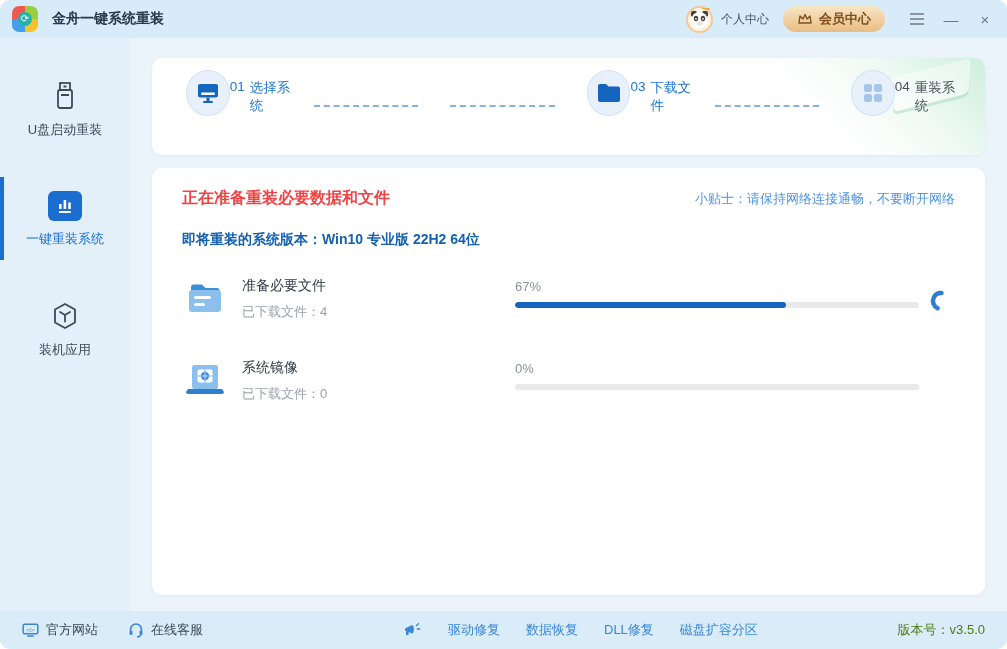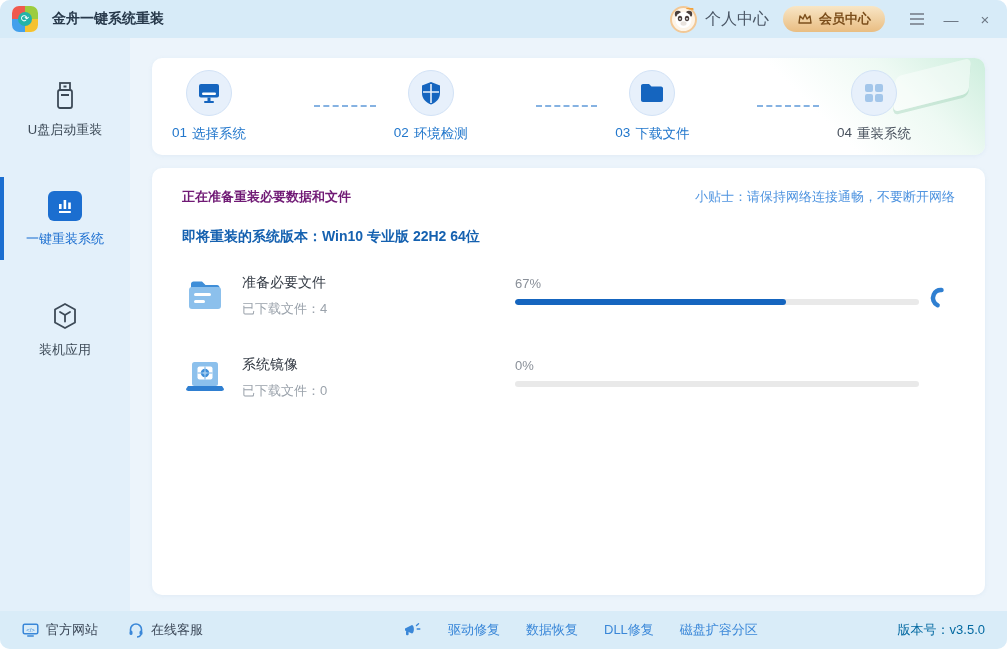--- a/index.html
+++ b/index.html
@@ -7,21 +7,21 @@
   .app { width:1007px; height:649px; border-radius:10px; overflow:hidden; display:flex; flex-direction:column; background:#ecf4fb; }
 
   
   .titlebar { height:38px; flex:0 0 38px; background:#d7ebf8; display:flex; align-items:center; padding:0 14px 0 12px; }
   .app-icon { width:26px; height:26px; border-radius:7px; overflow:hidden; position:relative; display:grid; grid-template-columns:1fr 1fr; grid-template-rows:1fr 1fr; box-shadow:0 0 0 1px rgba(255,255,255,.6) inset; }
   .app-icon .q1{background:#ef5a4e;} .app-icon .q2{background:#9ccc3f;} .app-icon .q3{background:#42a0ec;} .app-icon .q4{background:#f5c22f;}
   .app-icon .core { position:absolute; left:50%; top:50%; width:14px; height:14px; margin:-7px 0 0 -7px; border-radius:50%; background:#23b3a9; color:#fff; font-size:10px; line-height:14px; text-align:center; }
   .win-title { font-size:14px; font-weight:bold; color:#27394b; margin-left:14px; }
   .tb-right { margin-left:auto; display:flex; align-items:center; gap:14px; }
   .avatar { width:27px; height:27px; border-radius:50%; background:#fdf4e8; border:2px solid #f2c896; position:relative; }
-  .user-center { font-size:16px; color:#4a5665; margin-left:-6px; }
+  .user-center { font-size:12px; color:#4a5665; margin-left:-6px; }
   .member-btn { display:flex; align-items:center; gap:6px; height:26px; padding:12px 14px; border-radius:13px; background:linear-gradient(180deg,#f8e6c6,#e9bd82); color:#7c4f1c; font-size:13px; font-weight:bold; cursor:pointer; }
   .win-ctrl { display:flex; align-items:center; gap:18px; margin-left:10px; color:#6d7885; }
   .wc { width:16px; height:16px; display:flex; align-items:center; justify-content:center; font-size:15px; cursor:pointer; }
   .burger { display:flex; flex-direction:column; gap:3px; }
   .burger i { display:block; width:14px; height:2px; background:#8b95a1; }
 
   
   .middle { flex:1; display:flex; min-height:0; }
   .sidebar { flex:0 0 130px; background:#e3f0fa; padding-top:36px; display:flex; flex-direction:column; align-items:center; position:relative; }
   .side-item { width:100%; display:flex; flex-direction:column; align-items:center; gap:9px; padding:6px 0; margin-bottom:40px; cursor:pointer; position:relative; }
@@ -29,52 +29,52 @@
   .side-item.active .lbl { color:#1b6ed0; }
   .side-item.active::before { content:""; position:absolute; left:0; top:-8px; bottom:-6px; width:4px; background:#1b6ed0; }
   .chart-badge { width:34px; height:30px; border-radius:6px; background:#1b6ed0; display:flex; align-items:center; justify-content:center; }
 
   .main { flex:1; padding:20px 22px 16px 22px; display:flex; flex-direction:column; min-width:0; }
 
   
   .steps-panel { background:#fff; border-radius:10px; height:97px; flex:0 0 97px; display:flex; align-items:flex-start; padding:12px 20px 0 20px; position:relative; overflow:hidden; box-shadow:0 1px 4px rgba(120,160,200,.10); }
   .steps-deco { position:absolute; right:0; top:0; width:220px; height:97px; background:linear-gradient(225deg,#cdeedd 0%, rgba(224,245,234,.55) 35%, rgba(236,248,242,0) 70%); pointer-events:none; }
   .steps-deco .kbd { position:absolute; right:14px; top:10px; width:78px; height:34px; border-radius:6px; background:rgba(255,255,255,.45); transform:rotate(-14deg) skewX(-18deg); box-shadow:0 3px 0 rgba(140,200,170,.35); }
-  .step { width:128px; display:flex; flex-direction:column; z-index:1;justify-content:center; }
+  .step { width:128px; display:flex; flex-direction:row; z-index:1;justify-content:center; }
   .step .circle { width:46px; height:46px; border-radius:50%; background:#e7f0fb; border:1px solid #d2e2f6; display:flex; align-items:center; justify-content:center; margin-left:14px; }
   .step .cap { margin-top:9px; font-size:13.5px; display:flex; gap:5px; }
   .step.done .cap, .step.active .cap { color:#2277cc; }
   .step.pending .cap { color:#49525e; }
   .dash { flex:1; border-top:2px dashed #85b2e2; margin:35px 18px 0 14px; z-index:1; }
 
   
   .content-panel { background:#fff; border-radius:10px; flex:1; margin-top:13px; padding:20px 30px; display:flex; flex-direction:column; box-shadow:0 1px 4px rgba(120,160,200,.10); }
   .head-row { display:flex; justify-content:space-between; align-items:baseline; }
-  .status-title { font-size:13px; font-weight:bold; color:#701a75; }
+  .status-title { font-size:16px; font-weight:bold; color:#ef4444; }
   .tip { font-size:13px; color:#4f94e0; }
   .version-line { margin-top:22px; font-size:14px; font-weight:bold; color:#1561b0; }
   .task-row { display:flex; align-items:flex-start; margin-top:28px; }
   .task-row + .task-row { margin-top:38px; }
   .task-icon { width:46px; height:42px; flex:0 0 46px; margin-right:14px; display:flex; align-items:center; justify-content:center; }
   .task-text .name { font-size:14px; color:#333a44; font-weight:500; }
   .task-text .sub { font-size:13px; color:#9aa2ab; margin-top:8px; }
   .task-right { margin-left:auto; width:440px; padding-right:36px; position:relative; padding-top:2px; }
   .pct { font-size:13px; color:#8a9099; }
   .track { margin-top:8px; height:6px; border-radius:3px; background:#e9e9e9; overflow:hidden; }
   .fill { height:100%; border-radius:3px; background:#1565bf; width:0; }
   .spinner { position:absolute; right:2px; top:12px; width:24px; height:24px; }
 
   
   .footer { height:38px; flex:0 0 38px; background:#d9ecf8; display:flex; align-items:center; padding:12px 22px; font-size:13px; }
   .f-left { display:flex; align-items:center; gap:30px; }
   .f-link { display:flex; align-items:center; gap:7px; color:#3c4858; cursor:pointer; }
   .f-center { display:flex; align-items:center; gap:26px; margin:0 auto 0 200px; }
   .f-center .mega { display:flex; align-items:center; }
   .f-center a { color:#3a87d8; text-decoration:none; cursor:pointer; }
-  .f-version { color:#0369a1; }
+  .f-version { color:#4d7c0f; }
 </style>
 </head>
 <body>
 
 <div class="app">
 
   <div class="titlebar">
     <div class="app-icon">
       <div class="q1"></div>
         <div class="q2"></div>
@@ -164,33 +164,20 @@
               <rect x="8" y="20" width="10" height="2" rx="1" fill="#1565bf"></rect>
             </svg>
           </div>
           <div class="cap">
               <span>01</span>
               <span>选择系统</span>
             </div>
         </div>
         <div class="dash"></div>
 
-        <div class="step done">
-          <div class="circle">
-            <svg width="24" height="26" viewBox="0 0 24 26">
-              <path d="M12 2 L21 5.5 V13 C21 19 17 22.5 12 24.5 C7 22.5 3 19 3 13 V5.5 Z" fill="#1565bf"></path>
-              <line x1="12" y1="4" x2="12" y2="23" stroke="#e7f0fb" stroke-width="1.6"></line>
-              <line x1="4" y1="12" x2="20" y2="12" stroke="#e7f0fb" stroke-width="1.6"></line>
-            </svg>
-          </div>
-          <div class="cap">
-              <span>02</span>
-              <span>环境检测</span>
-            </div>
-        </div>
         <div class="dash"></div>
 
         <div class="step active">
           <div class="circle">
             <svg width="26" height="22" viewBox="0 0 26 22">
               <path d="M2 4 C2 2.9 2.9 2 4 2 H10 L12.5 4.5 H22 C23.1 4.5 24 5.4 24 6.5 V18 C24 19.1 23.1 20 22 20 H4 C2.9 20 2 19.1 2 18 Z" fill="#1565bf"></path>
             </svg>
           </div>
           <div class="cap">
               <span>03</span>

